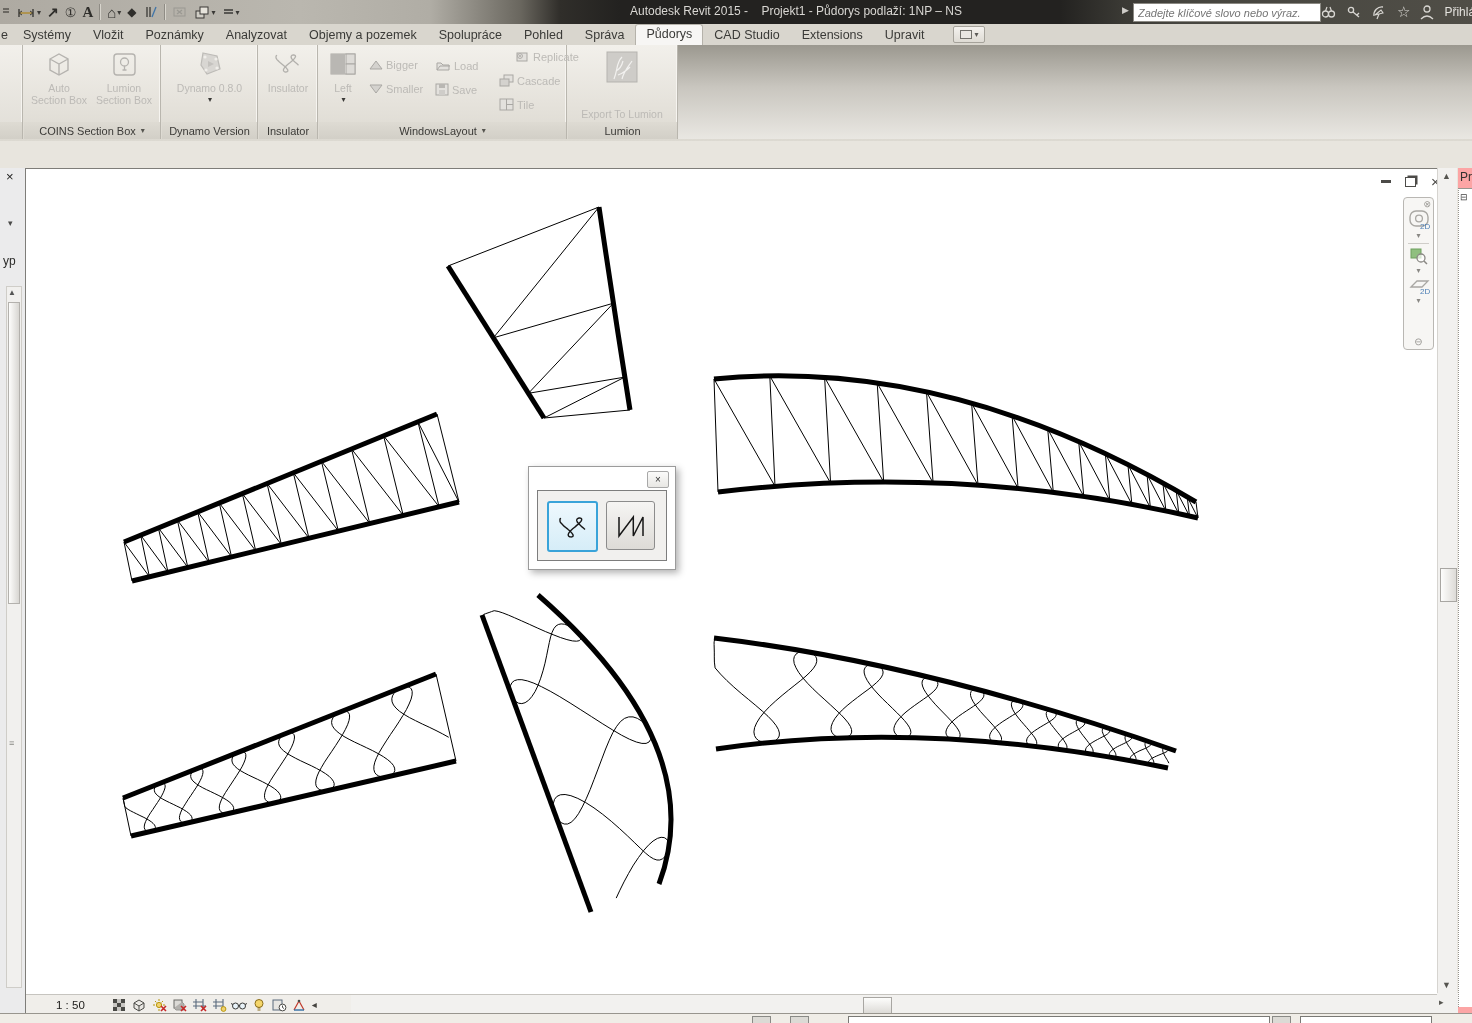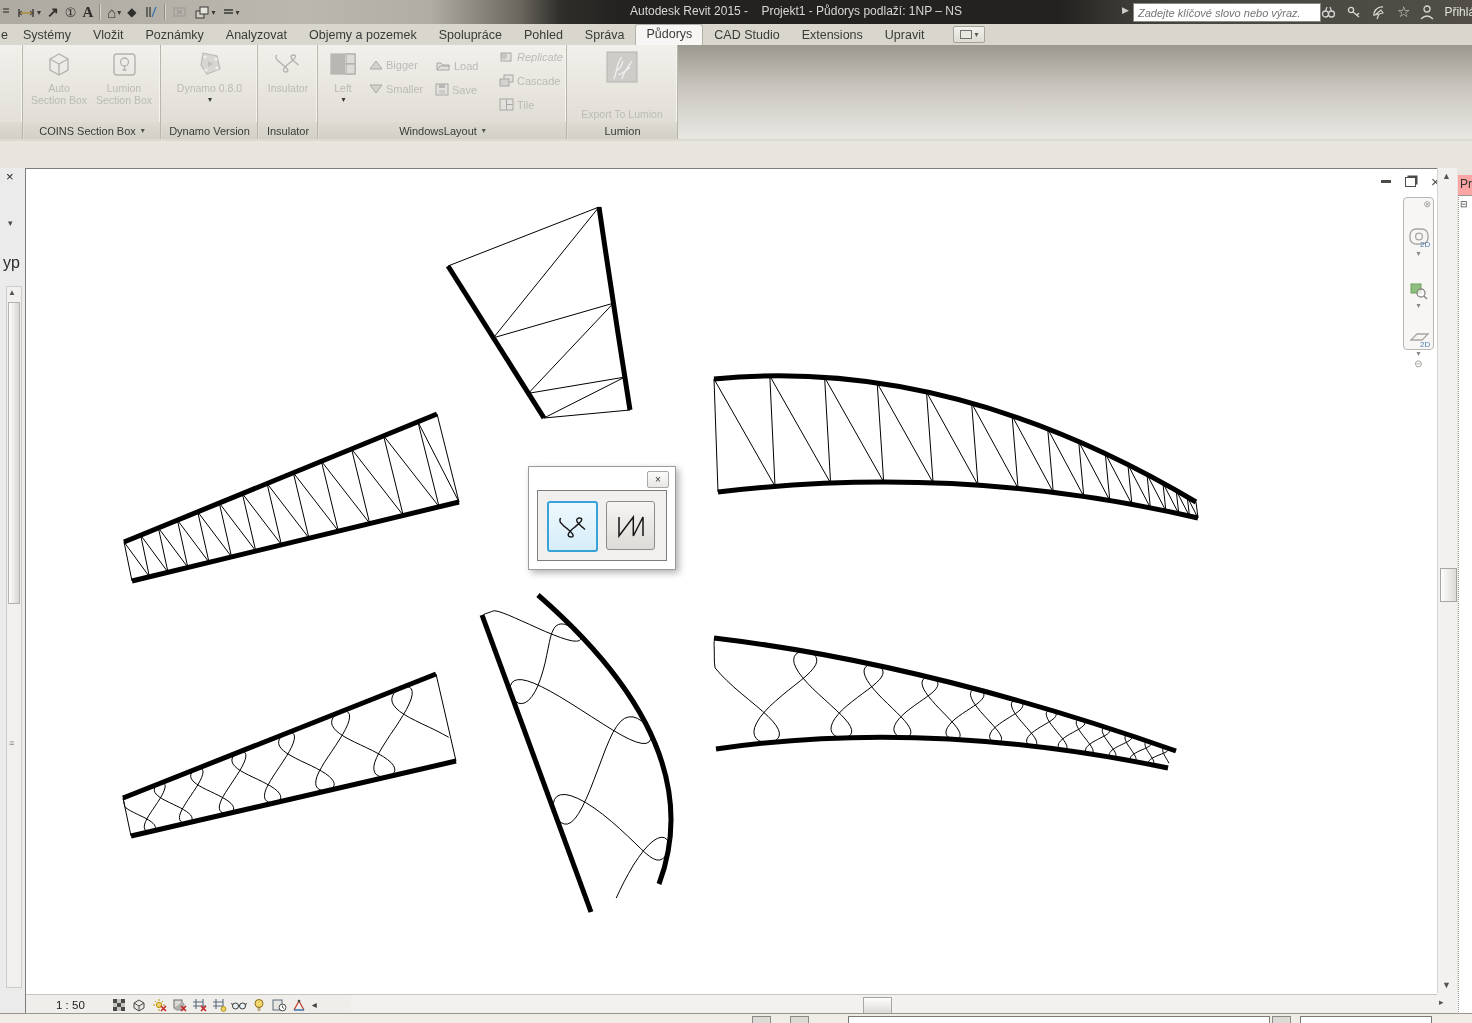--- a/index.html
+++ b/index.html
@@ -34,47 +34,47 @@
   .sbrow{position:absolute;display:flex;align-items:center;gap:3px;font-size:11px;color:#bcbab6;white-space:nowrap;}
   .frag-panel{left:0;width:22px;background:linear-gradient(#f2f0eb,#e0ddd6);}
   .fragtxt{position:absolute;right:2px;font-size:10.5px;color:#8a8884;}
   
   #midgap{position:absolute;left:0;top:141px;width:1472px;height:27px;background:#e8e5de;}
   #workspace{position:absolute;left:0;top:168px;width:1472px;height:845px;}
   
   .props-strip{position:absolute;left:0;top:0;width:25px;height:845px;background:#ebebec;border-right:1px dotted #97958f;}
   .pclose{position:absolute;left:6px;top:1px;color:#222;font-size:13px;}
   .pcombo{position:absolute;left:8px;top:50px;color:#4a4a48;font-size:9px;}
-  .ptyp{position:absolute;left:3px;top:86px;color:#2b2b29;font-size:16px;}
+  .ptyp{position:absolute;left:3px;top:86px;color:#2b2b29;font-size:12px;}
   .ptrack{position:absolute;left:6px;top:118px;width:14px;height:700px;background:#f1f0ee;border:1px solid #cfcdc8;}
   .ptrack .up{position:absolute;left:1px;top:1px;font-size:8px;color:#555;}
   .pthumb{position:absolute;left:1px;top:15px;width:10px;height:300px;background:linear-gradient(90deg,#fdfdfc,#d8d6d2);border:1px solid #b3b1ad;}
   .pgrip{position:absolute;left:2px;top:455px;color:#8a8a86;font-size:9px;letter-spacing:0;line-height:3px;}
   
   .canvas{position:absolute;left:25px;top:0;width:1412px;height:845px;background:#ffffff;border-top:1px solid #7e7d79;border-left:1px solid #7e7d79;box-sizing:border-box;}
   #cad-svg{position:absolute;left:0;top:0;}
   .win-ctrls{position:absolute;left:1352px;top:6px;display:flex;gap:10px;color:#4c4b48;align-items:center;}
   .wc{width:15px;height:13px;display:flex;align-items:center;justify-content:center;font-size:13px;}
   .ic-min{width:10px;height:3px;background:#4c4b48;}
   .ic-restore{width:9px;height:8px;border:1.5px solid #4c4b48;box-shadow:2px -2px 0 -0.5px #4c4b48;}
   
   .navbar{position:absolute;left:1377px;top:28px;width:31px;height:153px;background:rgba(246,245,243,.92);border:1px solid #b9b7b3;border-radius:4px;display:flex;flex-direction:column;align-items:center;padding-top:2px;box-sizing:border-box;}
   .nclose{align-self:flex-end;margin-right:2px;color:#9a9894;font-size:9px;line-height:9px;}
-  .nv{margin-top:19px;}
+  .nv{margin-top:1px;}
   .ndd{color:#8a8884;font-size:8px;line-height:9px;margin:1px 0;}
   .nhr{width:21px;height:1px;background:#cfcdc9;margin:2px 0;}
   .nminus{margin-top:auto;margin-bottom:2px;color:#9a9894;font-size:10px;line-height:10px;}
   
   .vscroll{position:absolute;left:1437px;top:0;width:20px;height:825px;background:#f2f1ef;border-left:1px solid #d6d4d0;box-sizing:border-box;}
   .vs-up{position:absolute;left:4px;top:3px;font-size:9px;color:#55544f;}
   .vs-dn{position:absolute;left:4px;bottom:3px;font-size:9px;color:#55544f;}
   .vs-thumb{position:absolute;left:2px;top:400px;width:15px;height:32px;background:linear-gradient(90deg,#fdfdfc,#dddbd7);border:1px solid #a8a6a2;}
   .corner{position:absolute;left:1437px;top:825px;width:21px;height:20px;background:#f2f1ef;}
   .corner .rt{position:absolute;left:2px;top:4px;font-size:9px;color:#55544f;}
-  .browser-strip{position:absolute;left:1458px;top:0;width:14px;height:845px;background:#fca5a5;margin-top:7px;}
+  .browser-strip{position:absolute;left:1458px;top:0;width:14px;height:845px;background:#fca5a5;}
   .btitle{position:absolute;left:2px;top:2px;font-size:12px;color:#33322f;}
   .bpanel{position:absolute;left:0;top:20px;width:13px;bottom:6px;background:#fff;border-left:1px dotted #97958f;border-top:1px solid #97958f;}
   .bminus{position:absolute;left:1px;top:3px;font-size:9px;color:#444;}
   
   .viewbar{position:absolute;left:0;top:825px;width:325px;height:20px;background:#f0eeea;border-top:1px solid #c6c4bf;display:flex;align-items:center;box-sizing:border-box;}
   .scale-lbl{margin-left:30px;font-size:11.5px;color:#22211f;white-space:nowrap;}
   .vicons{display:flex;align-items:center;gap:3px;margin-left:26px;}
   .vic{width:17px;height:16px;display:flex;align-items:center;justify-content:center;}
   .vcollapse{margin-left:4px;font-size:10px;color:#44433f;}
   .hscroll{position:absolute;left:325px;top:825px;width:1087px;height:20px;background:#f2f1ef;border-top:1px solid #c6c4bf;box-sizing:border-box;}
@@ -304,21 +304,21 @@
       <span>Load</span>
     </div>
     <div class="sbrow" style="left:116px;top:38px;">
       <svg width="14" height="13">
           <rect x="1" y="1" width="12" height="11" stroke="#a9a7a3" fill="#e3e1dd"></rect>
           <rect x="4" y="1" width="6" height="4" fill="#b9b7b3"></rect>
           <rect x="4" y="7" width="6" height="5" fill="#cfcdc9"></rect>
         </svg>
       <span>Save</span>
     </div>
-    <div class="sbrow" style="left:180px;top:5px;font-style:italic;">
+    <div class="sbrow" style="left:196px;top:5px;">
       <svg width="15" height="13">
           <rect x="2" y="3" width="10" height="8" stroke="#a9a7a3" fill="#e3e1dd"></rect>
           <circle cx="5" cy="6" r="2.4" stroke="#a9a7a3" fill="#f0eeea"></circle>
           <path d="M5,4.8 V7.2 M3.8,6 H6.2" stroke="#a9a7a3"></path>
         </svg>
       <span>Replicate</span>
     </div>
     <div class="sbrow" style="left:180px;top:29px;">
       <svg width="15" height="13">
           <rect x="5" y="1" width="9" height="7" stroke="#a9a7a3" fill="#e3e1dd"></rect>

